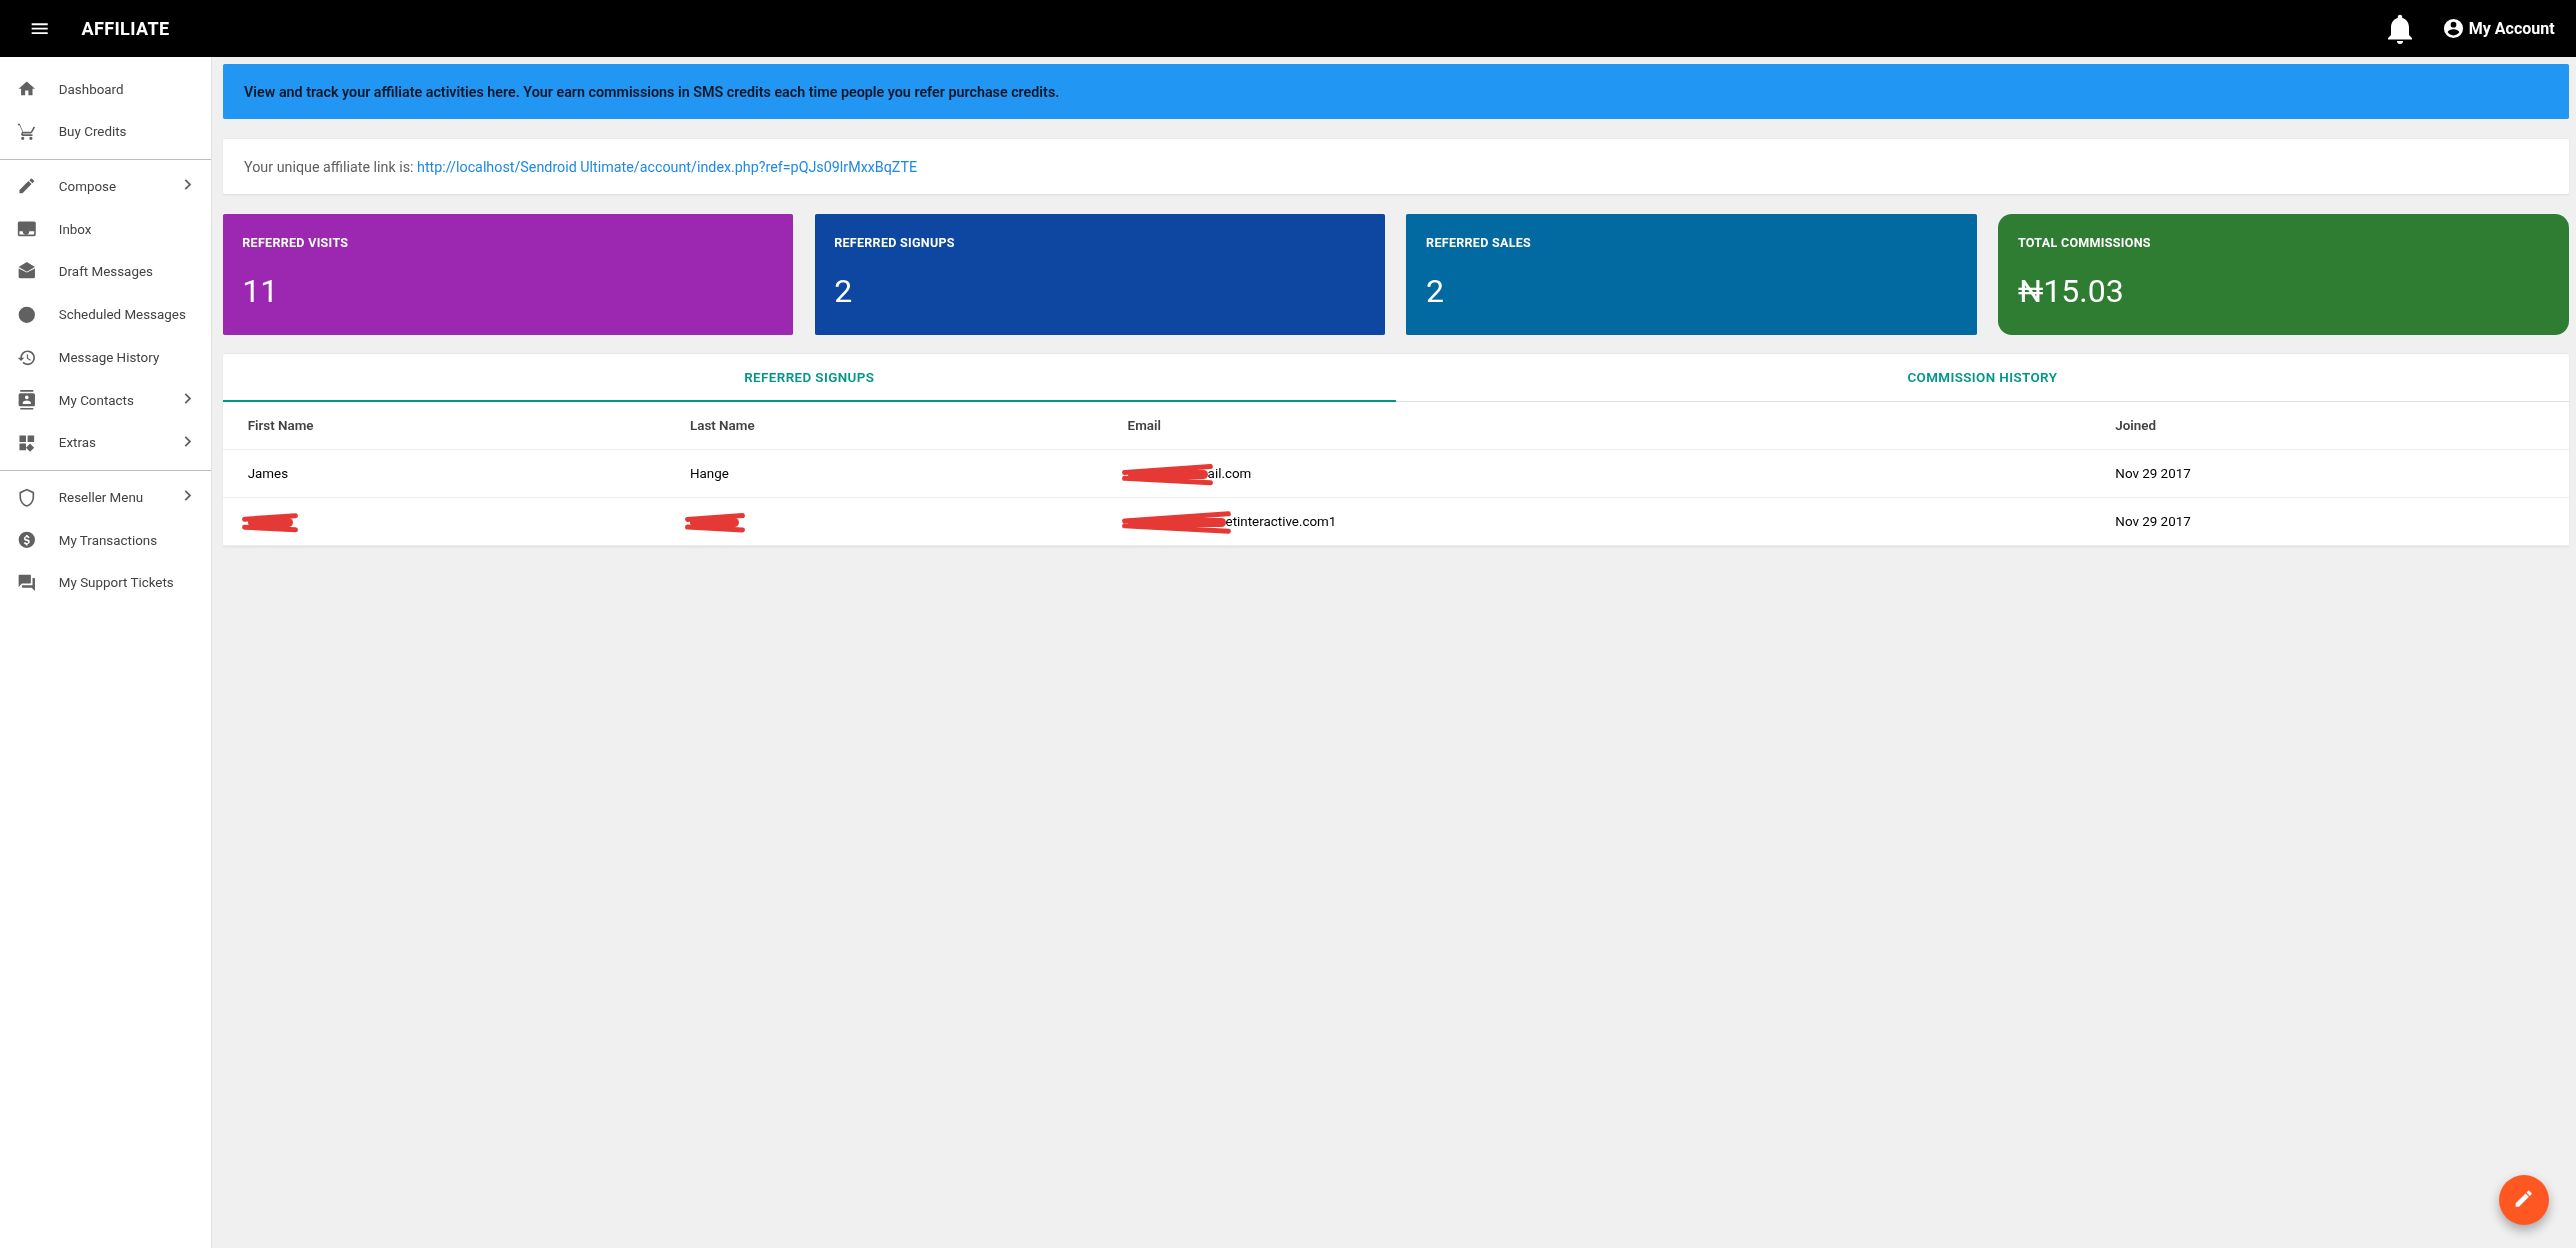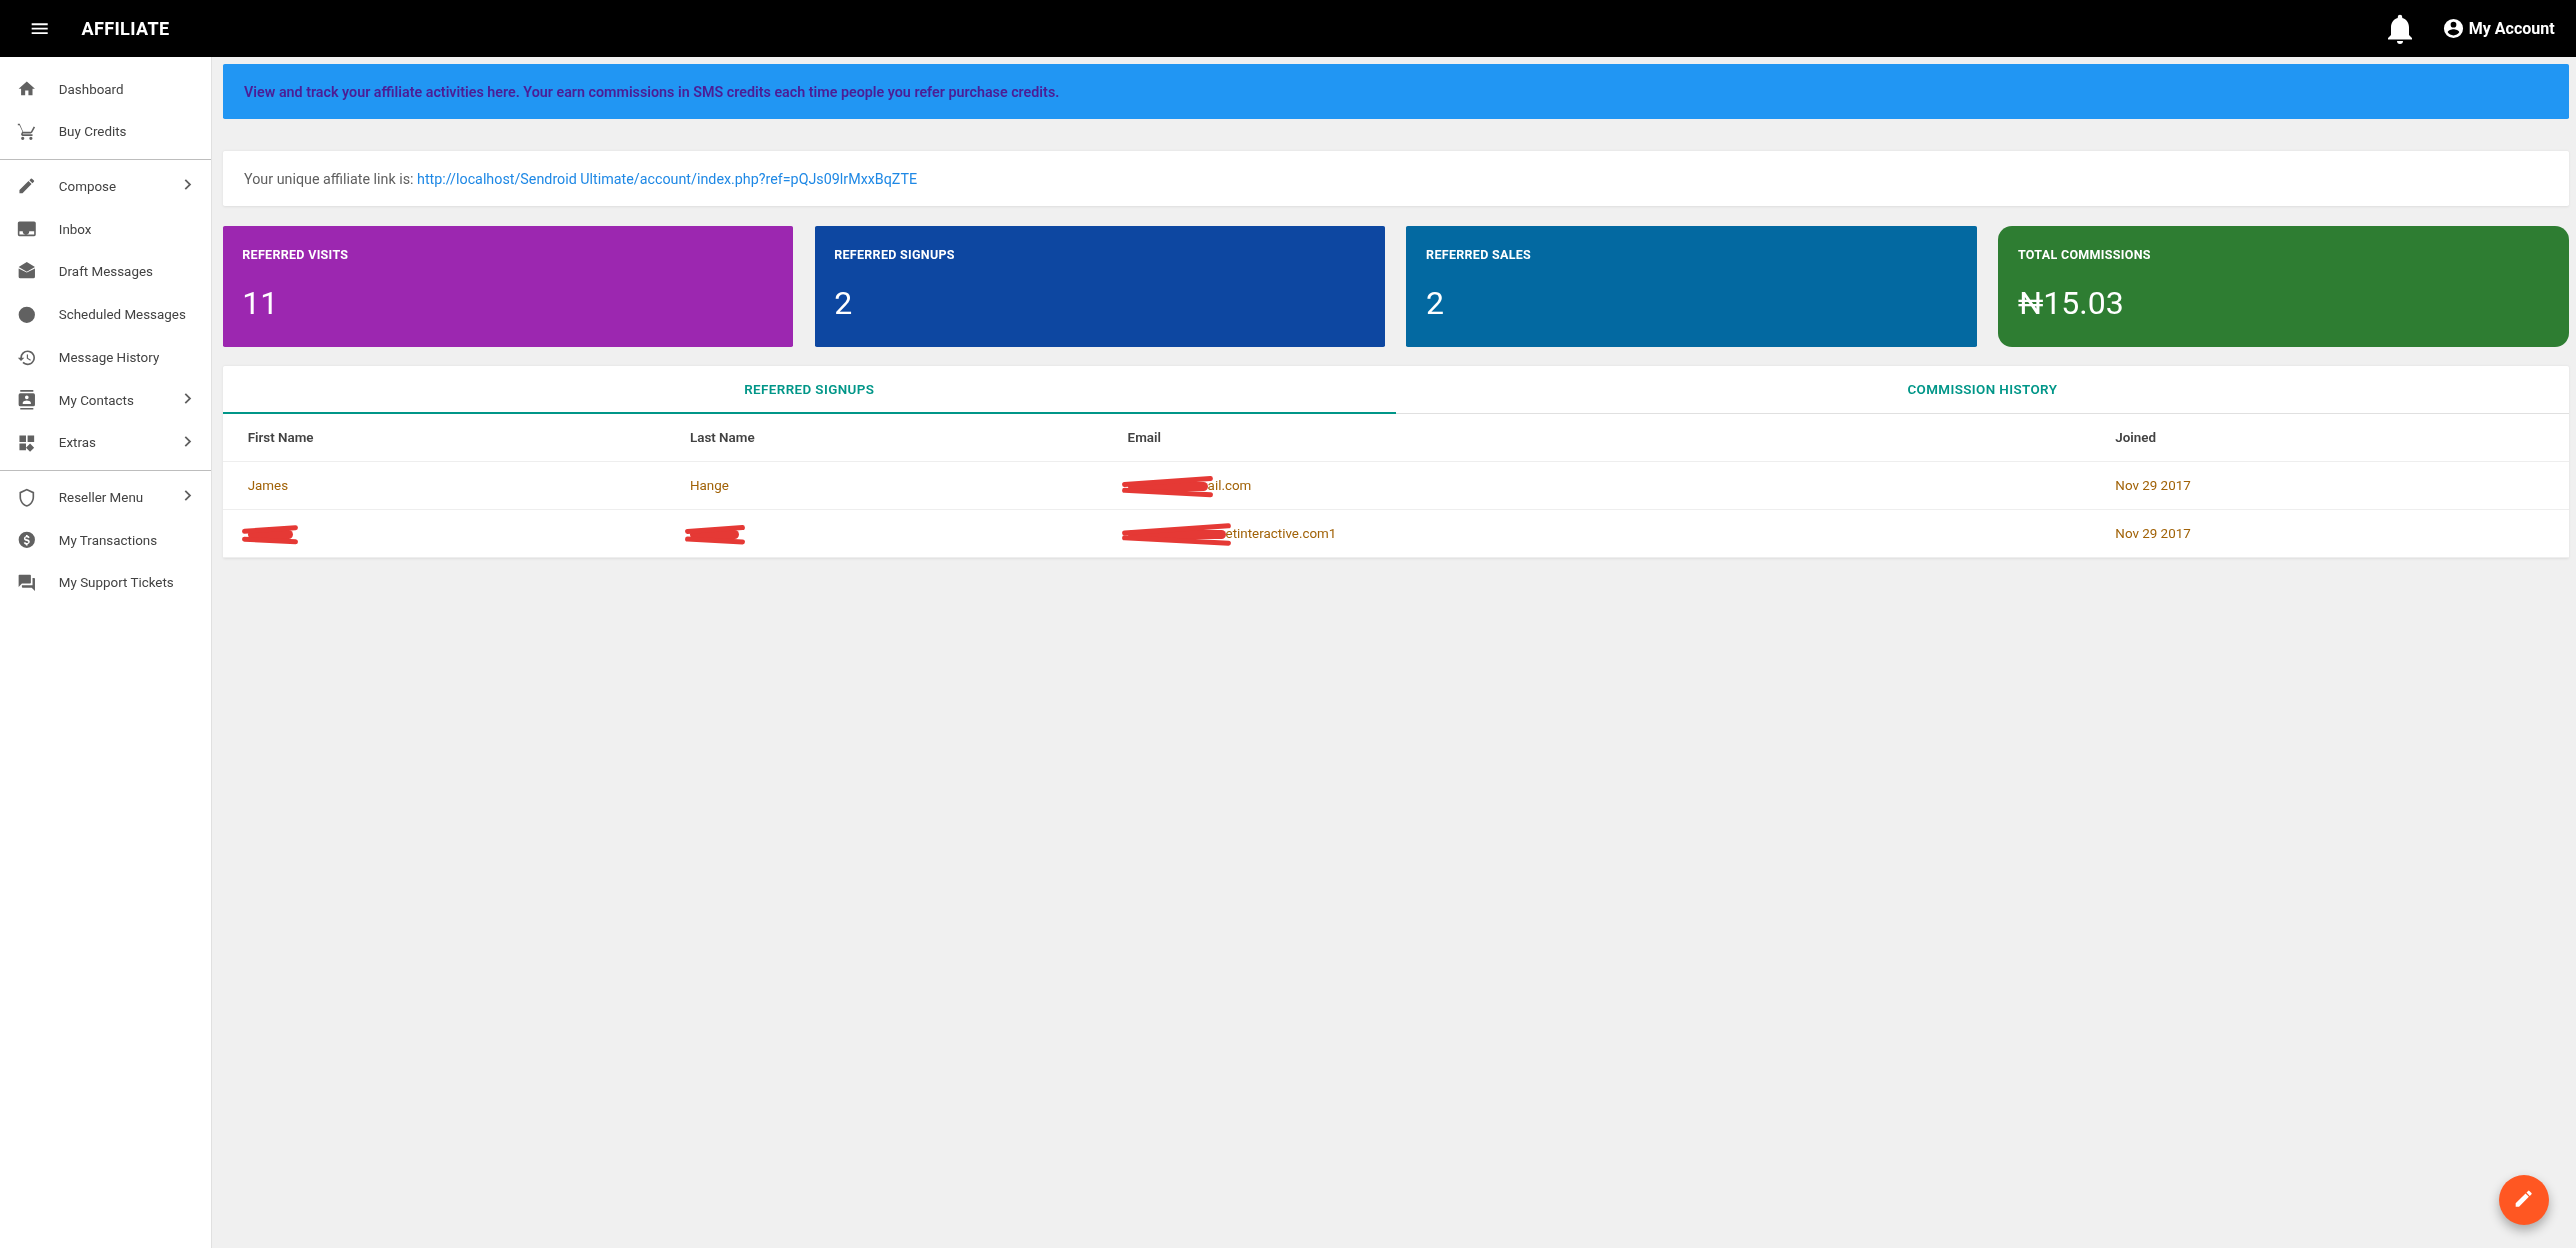--- a/index.html
+++ b/index.html
@@ -84,26 +84,26 @@
   .nav-item .chev {
     position: absolute;
     right: 12.5px;
     top: 50%;
     transform: translateY(-50%);
   }
 
   
   .alert {
     background: #2196f3;
-    color: #4c1d95;
+    color: #0f172a;
     padding: 19.6px 21.4px;
     border-radius: 1.8px;
     font-size: 14.3px;
     font-weight: 600;
-    margin-bottom: 32px;
+    margin-bottom: 20px;
   }
 
   
   .card {
     background: #fff;
     border-radius: 1.8px;
     box-shadow: 0 0.9px 2.7px rgba(0,0,0,0.08);
   }
   .link-card {
     padding: 19.6px 21.4px;
@@ -164,21 +164,21 @@
     height: 2.7px;
     background: #009688;
   }
 
   
   table.data { width: 100%; border-collapse: collapse; }
   table.data th, table.data td {
     text-align: left;
     padding: 16px 25px;
     font-size: 13.4px;
-    color: #a16207;
+    color: #000000;
     border-bottom: 0.9px solid #eeeeee;
   }
   table.data th { font-weight: 600; color: #424242; }
   .redacted {
     display: inline-block;
     background: #e53935;
     height: 9px;
     border-radius: 5.3px;
     vertical-align: middle;
     position: relative;

